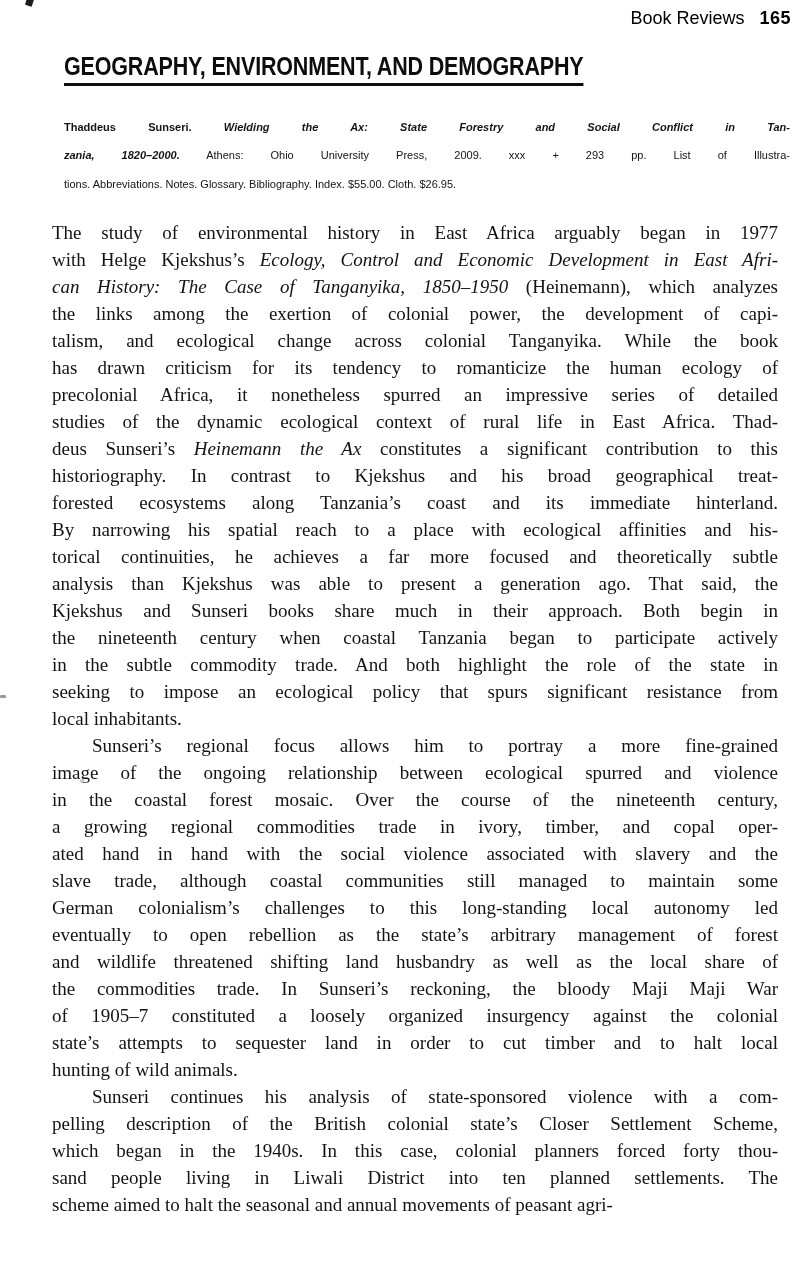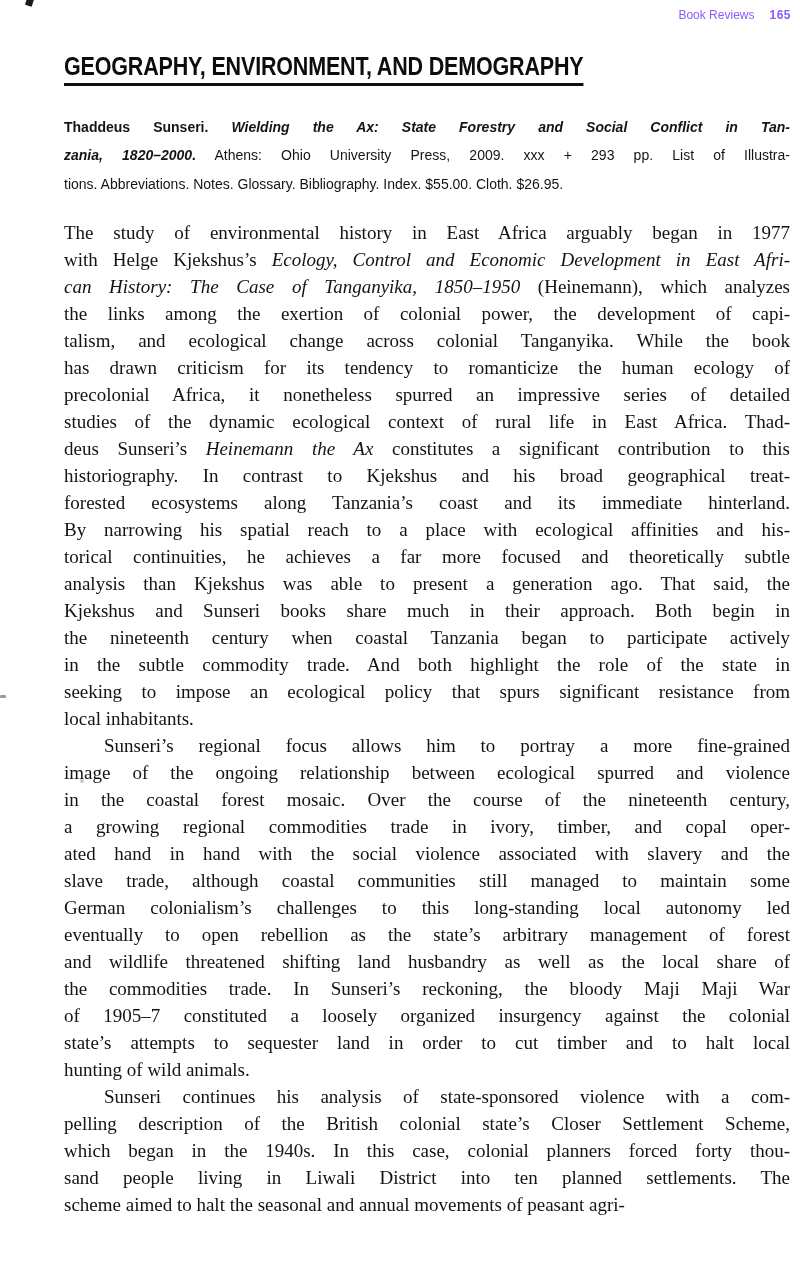--- a/index.html
+++ b/index.html
@@ -11,22 +11,22 @@
     font-family: "Liberation Serif", serif;
     color: #121212;
   }
   .page { position: absolute; inset: 0; }
 
   
   .page-header {
     position: absolute;
     top: 8px; right: 9px;
     font-family: "Liberation Sans", sans-serif;
-    font-size: 12px;
-    color: #8b5cf6;
+    font-size: 18px;
+    color: #000000;
     white-space: nowrap;
   }
   .page-header .pagenum { font-weight: 700; margin-left: 15px; letter-spacing: 0.5px; }
 
   
   .section-heading {
     position: absolute;
     top: 54px; left: 64px;
     margin: 0;
     display: inline-block;
@@ -42,29 +42,29 @@
     transform-origin: left top;
     white-space: nowrap;
   }
 
   
   .citation {
     position: absolute;
     top: 113px; left: 64px;
     width: 726px;
     font-family: "Liberation Sans", sans-serif;
-    font-size: 14px;
+    font-size: 11px;
     line-height: 28.3px;
     color: #141414;
   }
 
   
   .body-text {
     position: absolute;
-    top: 219px; left: 64px;
+    top: 219px; left: 52px;
     width: 726px;
     font-size: 19px;
     line-height: 27px;
     color: #131313;
   }
 
   .line { text-align: justify; text-align-last: justify; }
   .line.last { text-align-last: left; }
   .line.indent { text-indent: 40px; }
   .it { font-style: italic; }

